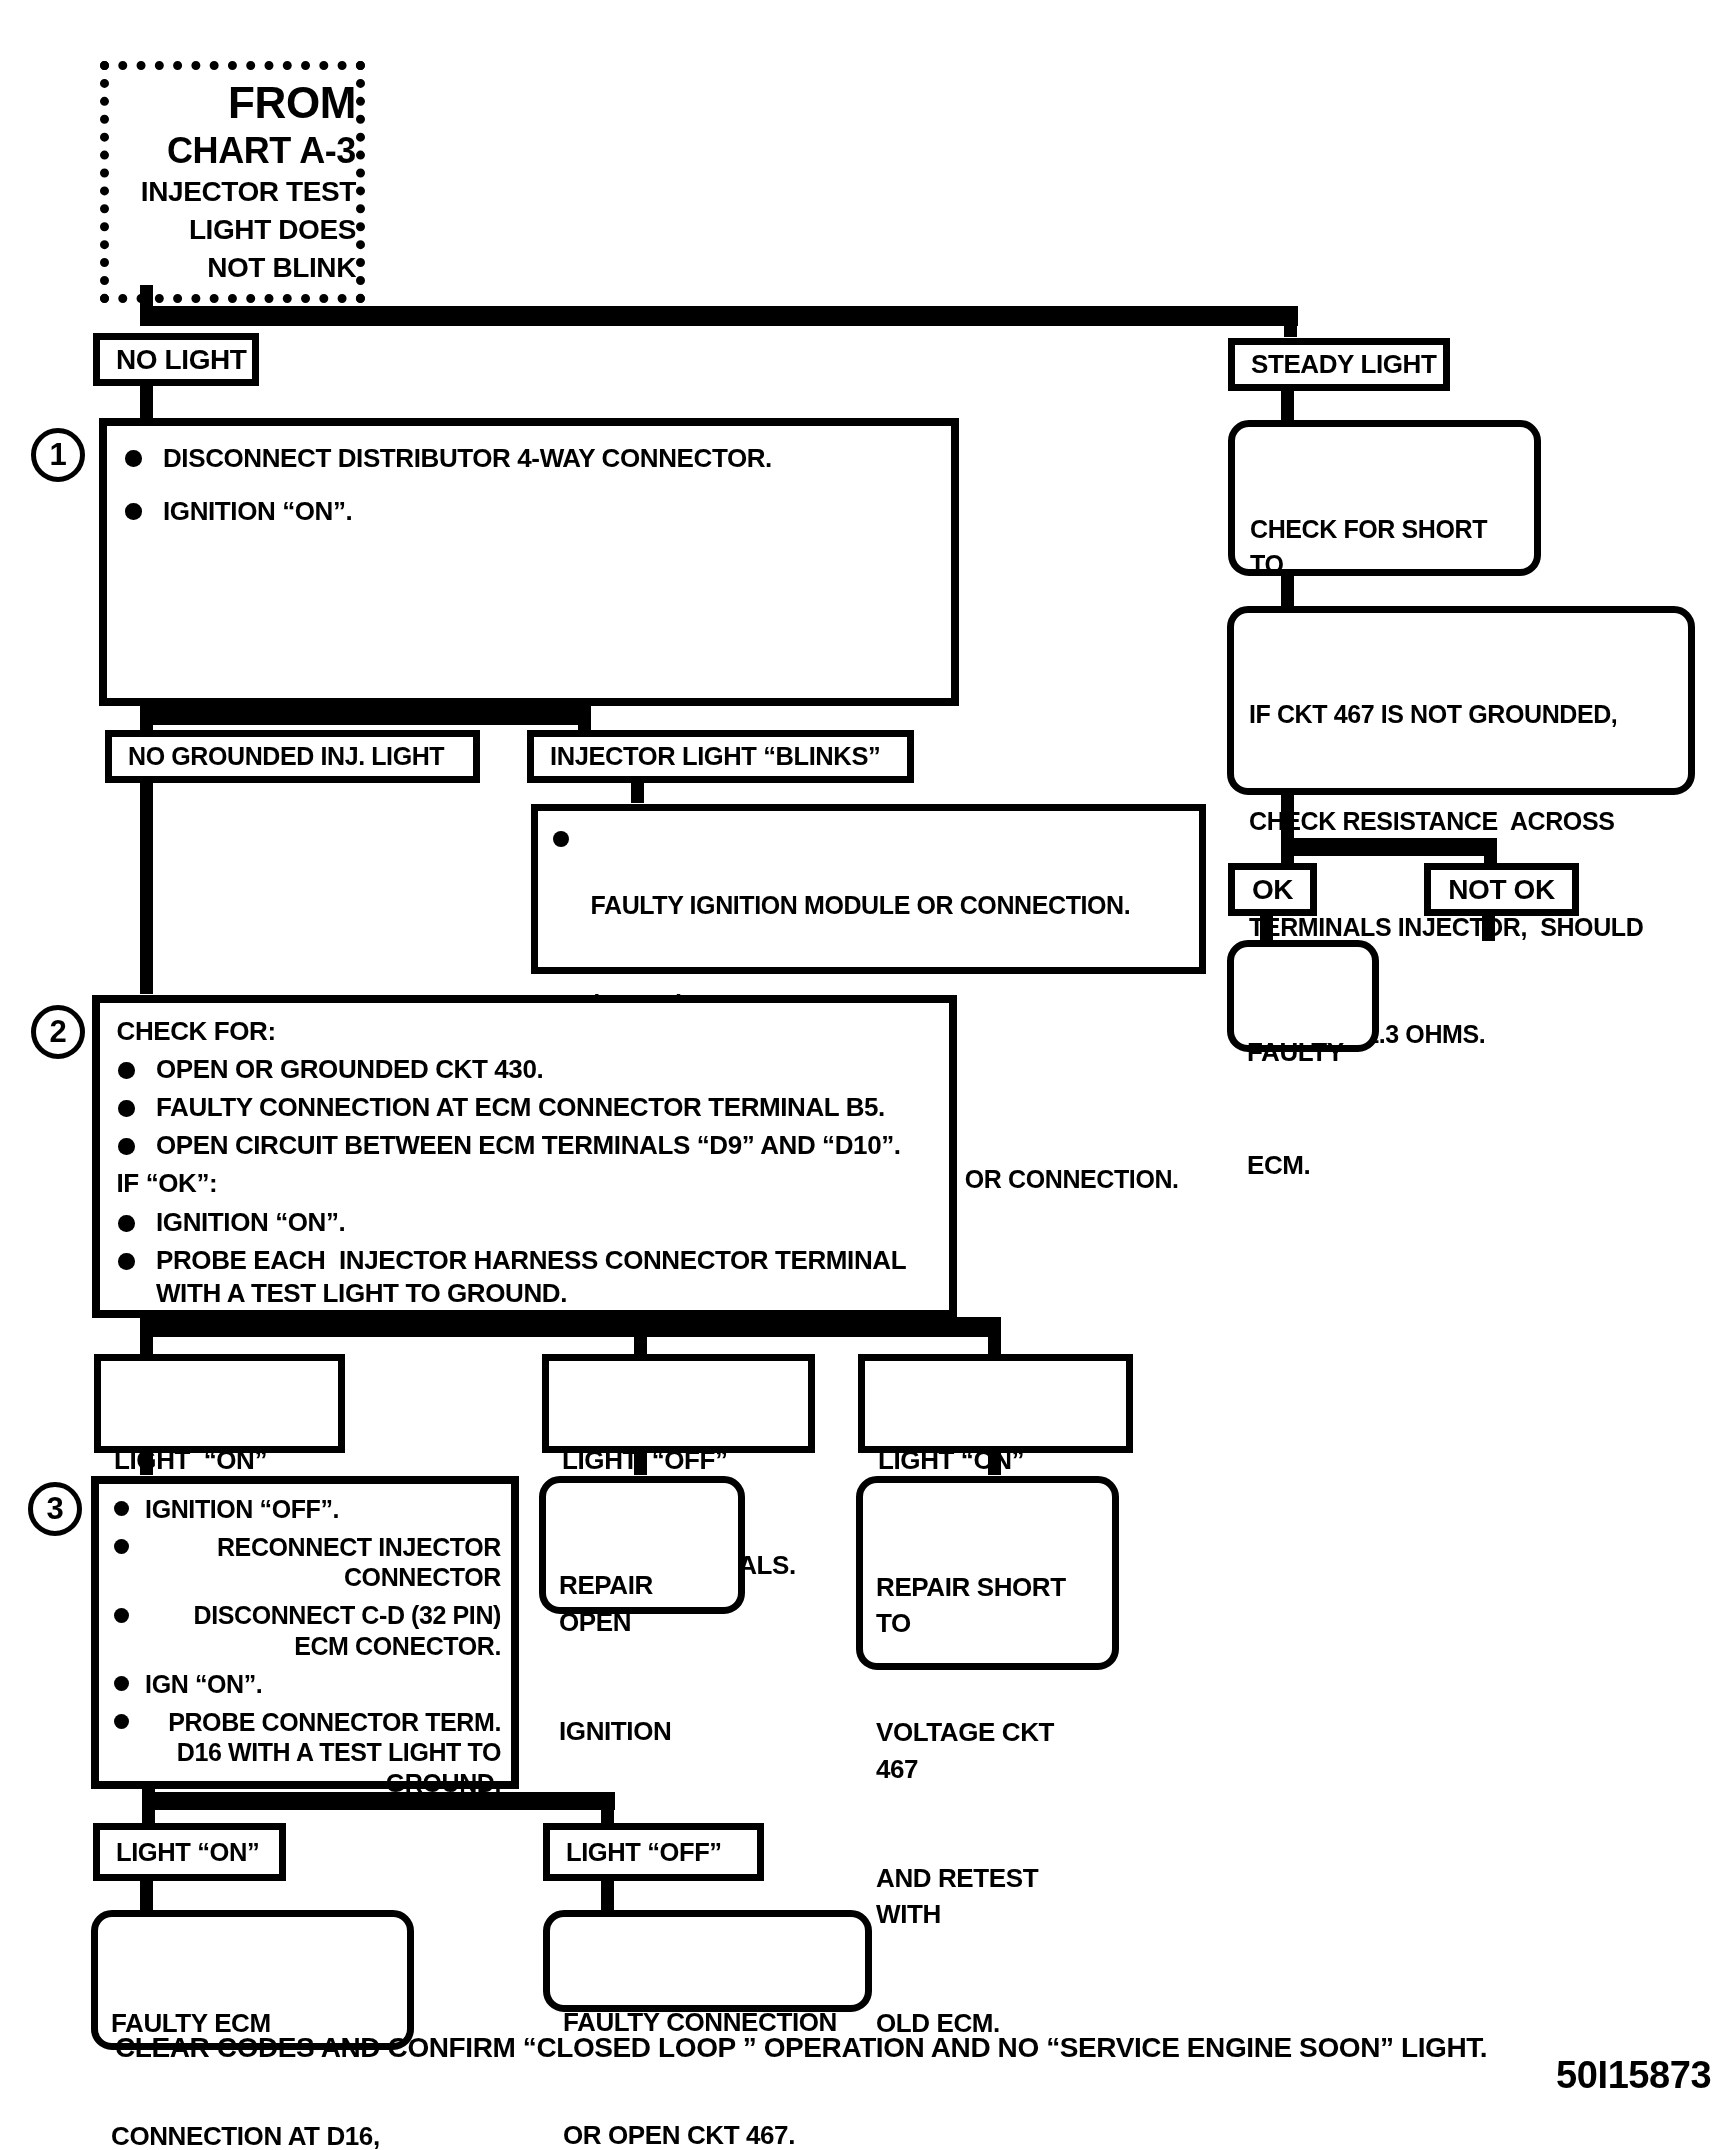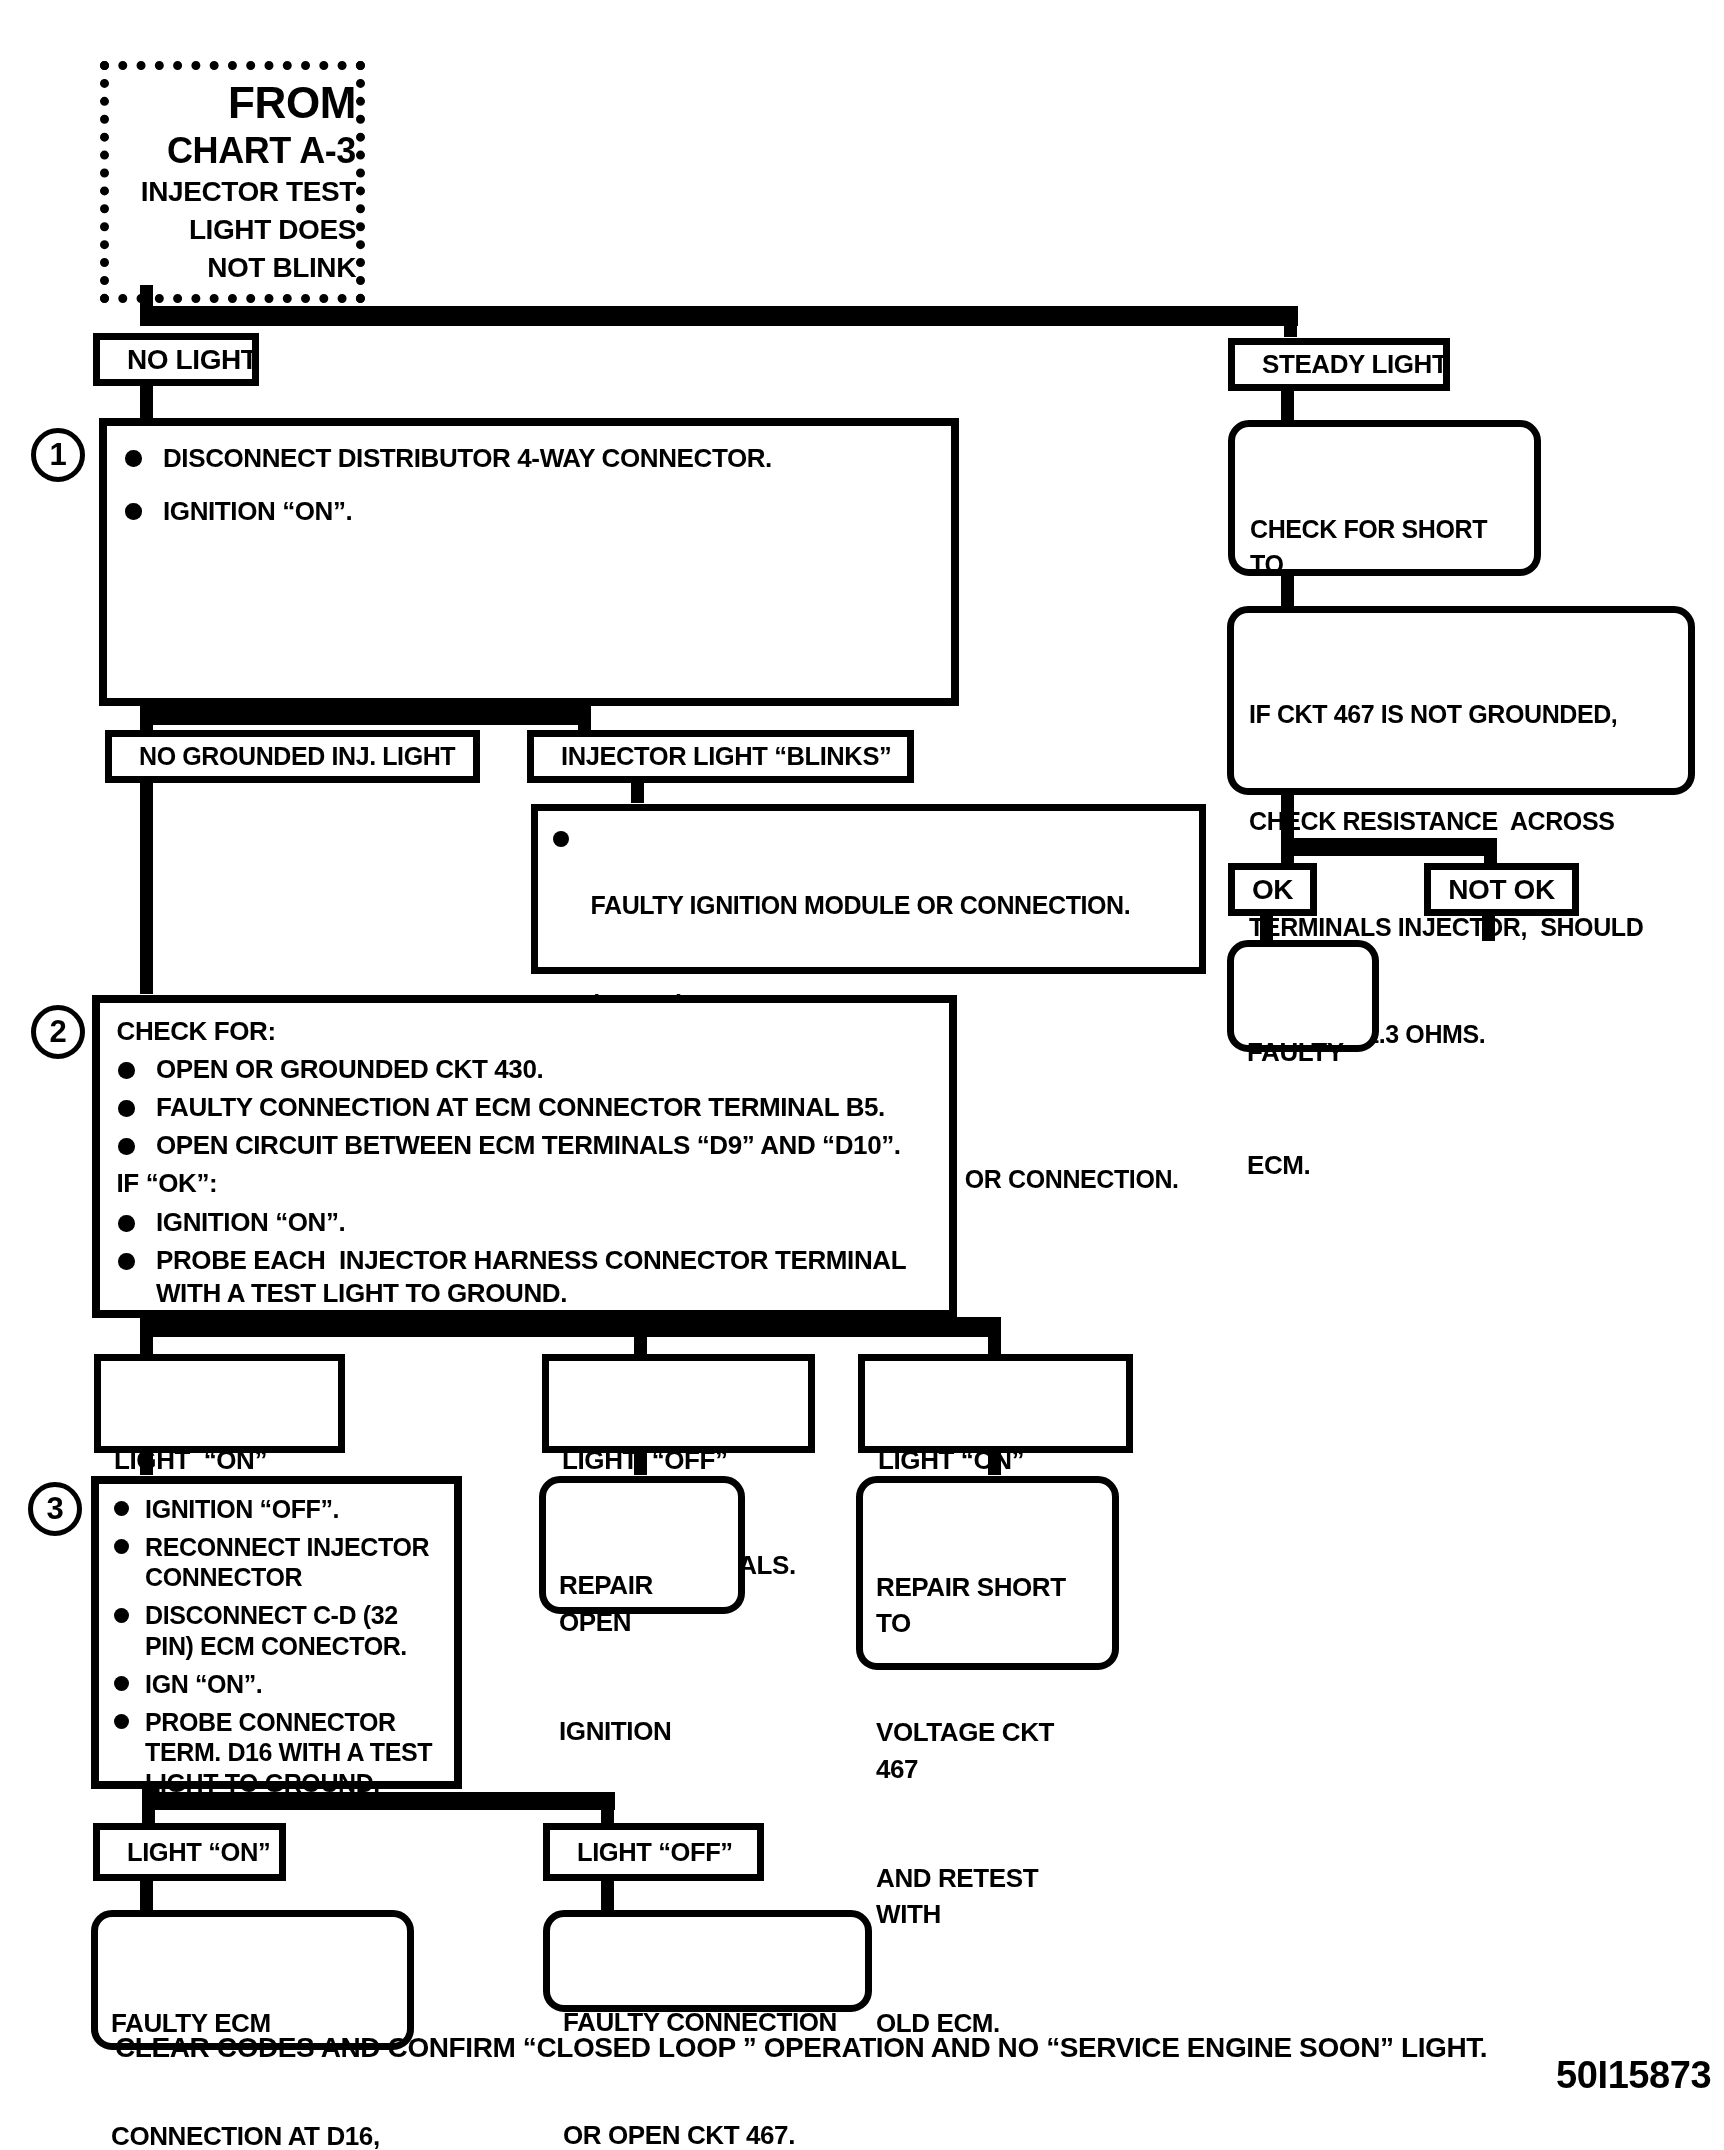--- a/index.html
+++ b/index.html
@@ -16,21 +16,21 @@
   .box {
     position: absolute;
     box-sizing: border-box;
     border: 7.4px solid #000;
     background: #fff;
   }
   .thick { border-width: 8.2px; }
   .label-box {
     display: flex;
     align-items: center;
-    padding: 0 27px;
+    padding: 0 16px;
     font-size: 26px;
     letter-spacing: -0.4px;
     white-space: pre;
   }
   .center { justify-content: center; padding: 0; }
   .two-line {
     display: block;
     padding: 11.5px 13px;
     font-size: 26px;
     line-height: 1.35;
@@ -224,21 +224,21 @@
   </div>
   <div class="box two-line" style="left:858px; top:1354px; width:275px; height:99px;">
     <div>LIGHT “ON”</div>
     <div>BOTH TERMINALS.</div>
   </div>
 
   <div class="line" style="left:140px; top:1452px; width:13px; height:23px;"></div>
   <div class="line" style="left:634px; top:1452px; width:13px; height:23px;"></div>
   <div class="line" style="left:988px; top:1452px; width:13px; height:23px;"></div>
 
-  <div class="box thick" id="box3" style="left:91px; top:1476px; width:371px; height:313px;">
+  <div class="box thick" id="box3" style="left:91px; top:1476px; width:428px; height:313px;text-align:right;">
     <div class="blist">
       <div class="bi">
         <span class="dot"></span>
         <span class="btext">IGNITION “OFF”.</span>
       </div>
       <div class="bi">
         <span class="dot"></span>
         <span class="btext">RECONNECT INJECTOR CONNECTOR</span>
       </div>
       <div class="bi">

